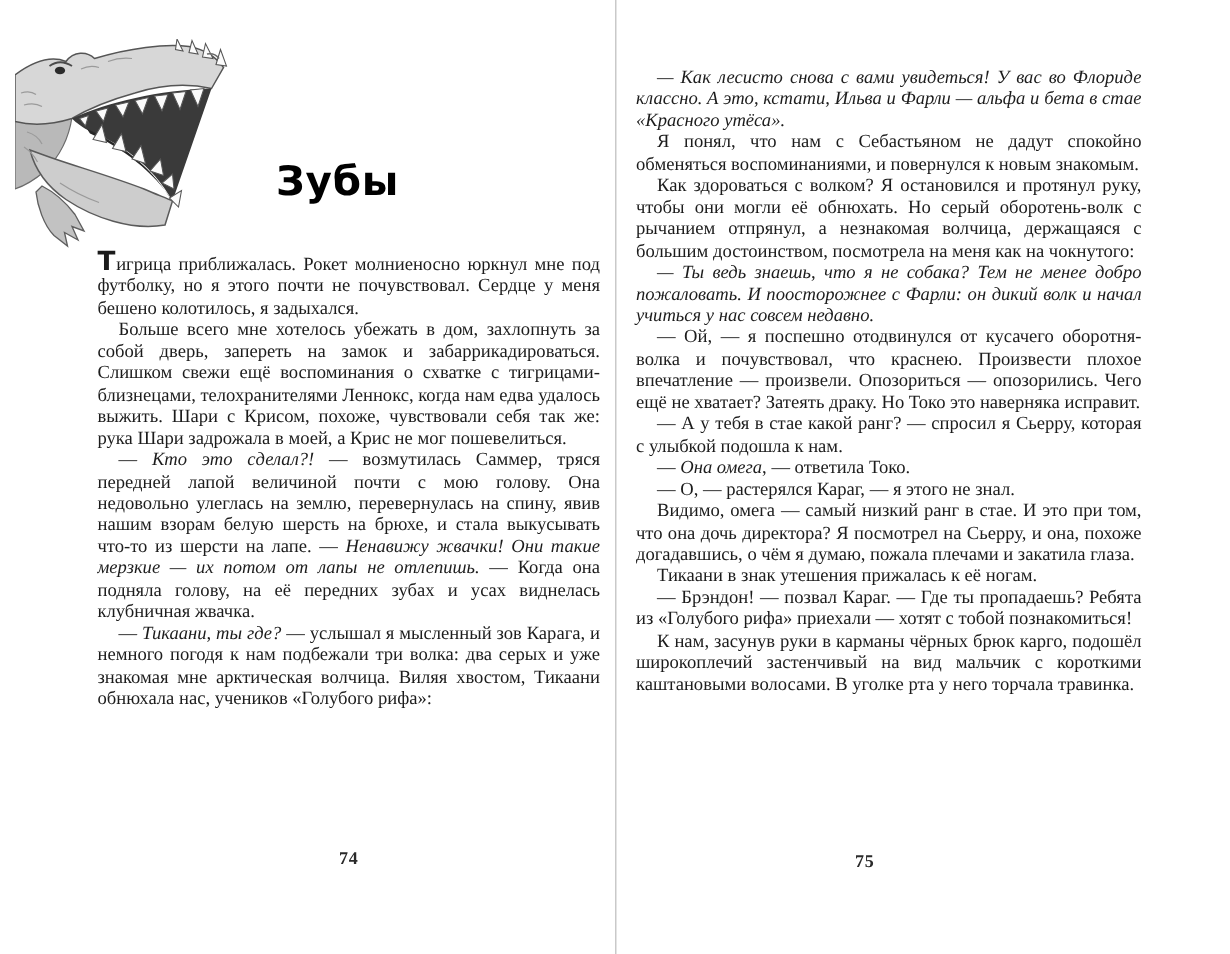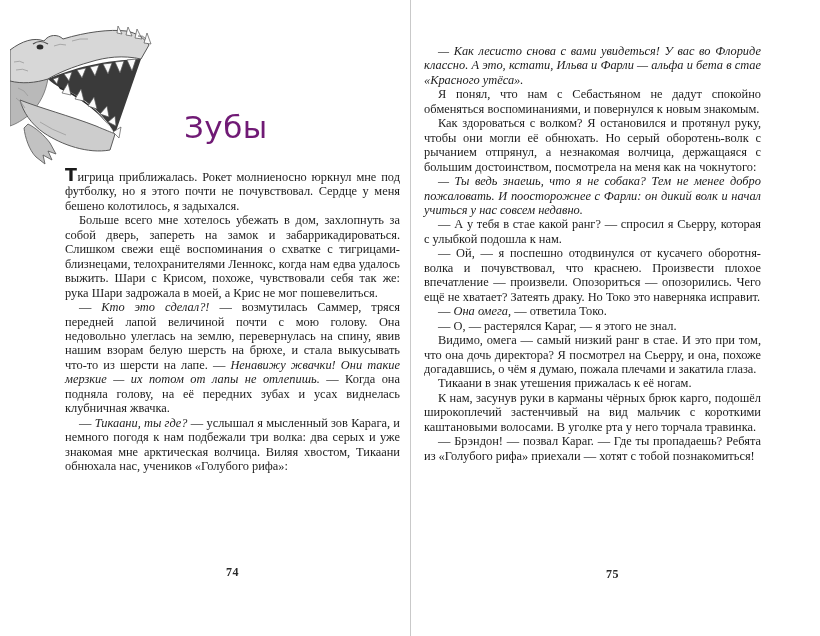--- a/index.html
+++ b/index.html
@@ -12,42 +12,42 @@
   .gutter{
     position:absolute;left:410px;top:0;width:1px;height:636px;
     background:#c9c9c9;
   }
   .illustration{
     position:absolute;left:10px;top:26px;width:156px;height:144px;
   }
   .chapter-title{
     position:absolute;left:184px;top:88px;width:160px;
     font-family:"DejaVu Sans", sans-serif;
-    font-weight:normal;font-size:31px;letter-spacing:0.5px;color:#701a75;
+    font-weight:bold;font-size:27px;letter-spacing:0.5px;color:#000000;
   }
   .text-col{
     position:absolute;
     font-size:12.4px;line-height:14.45px;text-align:justify;
   }
   .text-col.left{left:65px;top:168px;width:335px;}
   .text-col.right{left:424px;top:44px;width:337px;}
   .para{margin:0;padding:0;}
   .para.indent{text-indent:14px;}
   .it{font-style:italic;}
   .dropcap{
     font-family:"DejaVu Sans", sans-serif;
     font-weight:bold;font-size:17.5px;color:#1b1b1b;
     letter-spacing:0.5px;
   }
   .pagenum{
     position:absolute;text-align:center;
     font-weight:bold;font-size:12px;letter-spacing:0.5px;color:#2a2a2a;
   }
   .pagenum.left{left:65px;top:565px;width:335px;}
-  .pagenum.right{left:444px;top:567px;width:337px;}
+  .pagenum.right{left:408px;top:567px;width:337px;}
 </style>
 </head>
 <body>
 
 <div class="gutter"></div>
 
 <div class="illustration">
   <svg width="156" height="144" viewBox="0 0 156 144">
 
     <path d="M0,52 C14,57 26,56 38,52 C36,66 30,78 20,88 C13,94 6,98 0,100 Z" fill="#b9b9b9" stroke="#6a6a6a" stroke-width="0.8"></path>
@@ -110,24 +110,24 @@
     <p class="para indent"><span>Больше всего мне хотелось убежать в дом, захлопнуть за собой дверь, запереть на замок и забаррикадироваться. Слишком свежи ещё воспоминания о схватке с тигрицами-близнецами, телохранителями Леннокс, когда нам едва удалось выжить. Шари с Крисом, похоже, чувствовали себя так же: рука Шари задрожала в моей, а Крис не мог пошевелиться.</span></p>
     <p class="para indent"><span>— </span><span class="it">Кто это сделал?!</span><span> — возмутилась Саммер, тряся передней лапой величиной почти с мою голову. Она недовольно улеглась на землю, перевернулась на спину, явив нашим взорам белую шерсть на брюхе, и стала выкусывать что-то из шерсти на лапе. — </span><span class="it">Ненавижу жвачки! Они такие мерзкие — их потом от лапы не отлепишь.</span><span> — Когда она подняла голову, на её передних зубах и усах виднелась клубничная жвачка.</span></p>
     <p class="para indent"><span>— </span><span class="it">Тикаани, ты где?</span><span> — услышал я мысленный зов Карага, и немного погодя к нам подбежали три волка: два серых и уже знакомая мне арктическая волчица. Виляя хвостом, Тикаани обнюхала нас, учеников «Голубого рифа»:</span></p>
   </div>
 
 <div class="text-col right">
     <p class="para indent"><span class="it">— Как лесисто снова с вами увидеться! У вас во Флориде классно. А это, кстати, Ильва и Фарли — альфа и бета в стае «Красного утёса».</span></p>
     <p class="para indent"><span>Я понял, что нам с Себастьяном не дадут спокойно обменяться воспоминаниями, и повернулся к новым знакомым.</span></p>
     <p class="para indent"><span>Как здороваться с волком? Я остановился и протянул руку, чтобы они могли её обнюхать. Но серый оборотень-волк с рычанием отпрянул, а незнакомая волчица, держащаяся с большим достоинством, посмотрела на меня как на чокнутого:</span></p>
     <p class="para indent"><span class="it">— Ты ведь знаешь, что я не собака? Тем не менее добро пожаловать. И поосторожнее с Фарли: он дикий волк и начал учиться у нас совсем недавно.</span></p>
+    <p class="para indent"><span>— Ой, — я поспешно отодвинулся от кусачего оборотня-волка и почувствовал, что краснею. Произвести плохое впечатление — произвели. Опозориться — опозорились. Чего ещё не хватает? Затеять драку. Но Токо это наверняка исправит.</span></p>
     <p class="para indent"><span>— А у тебя в стае какой ранг? — спросил я Сьерру, которая с улыбкой подошла к нам.</span></p>
-    <p class="para indent"><span>— Ой, — я поспешно отодвинулся от кусачего оборотня-волка и почувствовал, что краснею. Произвести плохое впечатление — произвели. Опозориться — опозорились. Чего ещё не хватает? Затеять драку. Но Токо это наверняка исправит.</span></p>
     <p class="para indent"><span>— </span><span class="it">Она омега</span><span>, — ответила Токо.</span></p>
     <p class="para indent"><span>— О, — растерялся Караг, — я этого не знал.</span></p>
     <p class="para indent"><span>Видимо, омега — самый низкий ранг в стае. И это при том, что она дочь директора? Я посмотрел на Сьерру, и она, похоже догадавшись, о чём я думаю, пожала плечами и закатила глаза.</span></p>
     <p class="para indent"><span>Тикаани в знак утешения прижалась к её ногам.</span></p>
+    <p class="para indent"><span>— Брэндон! — позвал Караг. — Где ты пропадаешь? Ребята из «Голубого рифа» приехали — хотят с тобой познакомиться!</span></p>
     <p class="para indent"><span>К нам, засунув руки в карманы чёрных брюк карго, подошёл широкоплечий застенчивый на вид мальчик с короткими каштановыми волосами. В уголке рта у него торчала травинка.</span></p>
-    <p class="para indent"><span>— Брэндон! — позвал Караг. — Где ты пропадаешь? Ребята из «Голубого рифа» приехали — хотят с тобой познакомиться!</span></p>
   </div>
 
 <div class="pagenum left">74</div>
 <div class="pagenum right">75</div>
 
 </body></html>

